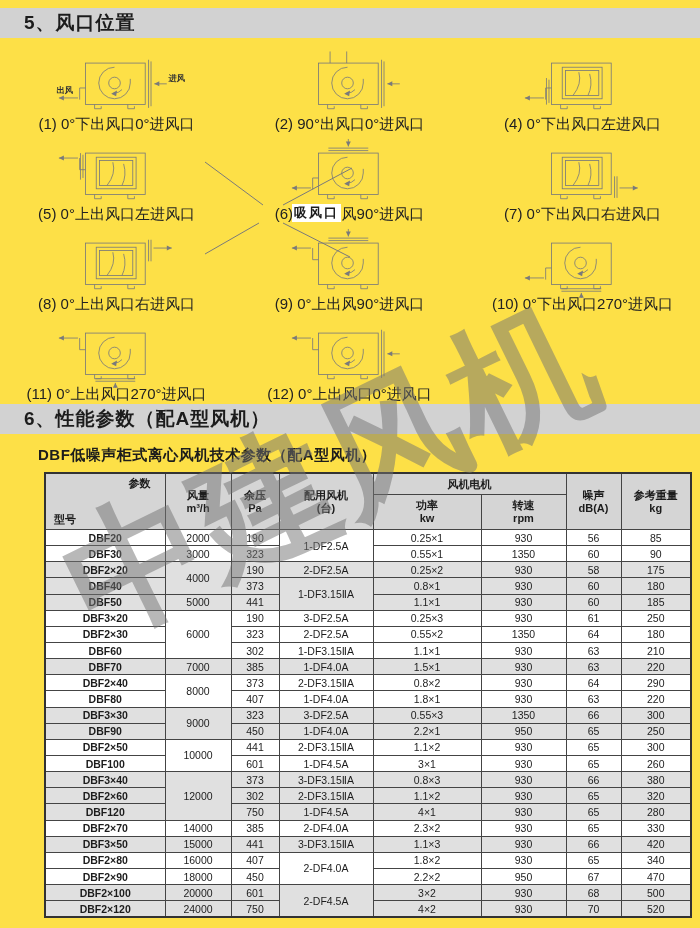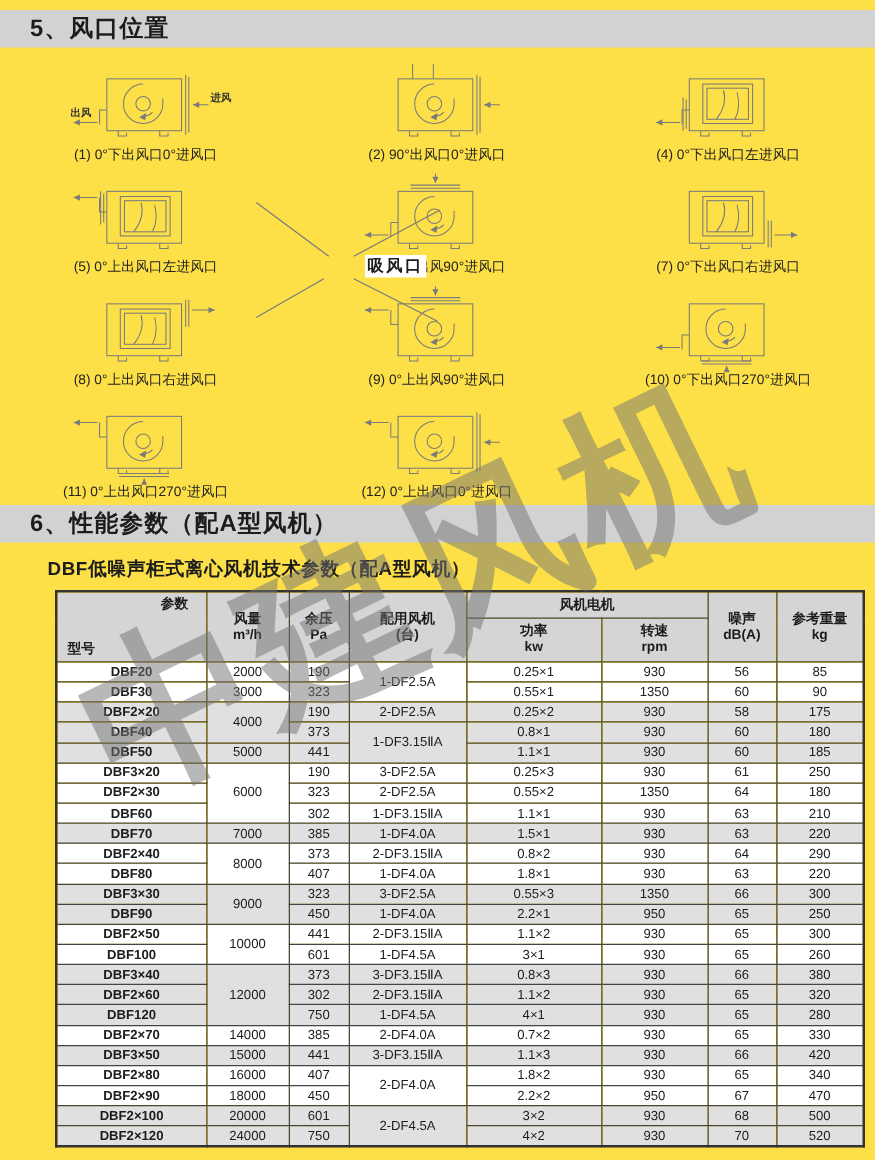--- a/index.html
+++ b/index.html
@@ -11,21 +11,21 @@
     font-family:"Liberation Sans","DejaVu Sans",sans-serif;color:var(--ink);margin:0 auto;}
   .secbar{position:absolute;left:0;width:700px;height:30px;background:var(--bar);
     display:flex;align-items:center;}
   .secbar span{font-size:19px;font-weight:bold;padding-left:24px;letter-spacing:1px;}
   
   .diagrams{position:absolute;left:0;top:42px;width:700px;height:360px;
     display:grid;grid-template-columns:233px 233px 233px;grid-auto-rows:90px;}
   .dcell{display:flex;flex-direction:column;align-items:center;justify-content:flex-end;padding-bottom:2px;box-sizing:border-box;}
   .dcell svg{display:block;stroke:var(--line);fill:none;stroke-width:1;}
   .dcell svg text{stroke:none;fill:#333;font-size:10px;font-weight:bold;}
-  .cap{font-size:11px;line-height:12px;color:#222;white-space:nowrap;}
+  .cap{font-size:15px;line-height:12px;color:#222;white-space:nowrap;}
   .overlay{position:absolute;left:0;top:0;width:700px;height:360px;pointer-events:none;}
   .suction{position:absolute;left:244px;top:162px;font-size:13px;font-weight:bold;letter-spacing:2px;background:#fff;padding:0 2px;margin-left:48px;}
   
   .tbl-title{position:absolute;left:38px;top:446px;font-size:15px;font-weight:bold;letter-spacing:0.5px;}
   table.spec{position:absolute;left:44px;top:472px;width:646px;height:446px;
     border-collapse:collapse;table-layout:fixed;font-size:10.5px;}
   table.spec th,table.spec td{border:1px solid var(--bd);padding:0;text-align:center;vertical-align:middle;
     overflow:hidden;white-space:nowrap;}
   table.spec{border:2px solid #333;}
   table.spec thead th{background:var(--hdr);font-size:11px;font-weight:bold;line-height:13px;}
@@ -490,21 +490,21 @@
           <td>4×1</td>
           <td>930</td>
           <td>65</td>
           <td>280</td>
         </tr>
         <tr>
           <td class="model">DBF2×70</td>
           <td>14000</td>
           <td>385</td>
           <td>2-DF4.0A</td>
-          <td>0.7×2</td>
+          <td>2.3×2</td>
           <td>930</td>
           <td>65</td>
           <td>330</td>
         </tr>
         <tr class="g">
           <td class="model">DBF3×50</td>
           <td>15000</td>
           <td>441</td>
           <td>3-DF3.15ⅡA</td>
           <td>1.1×3</td>

